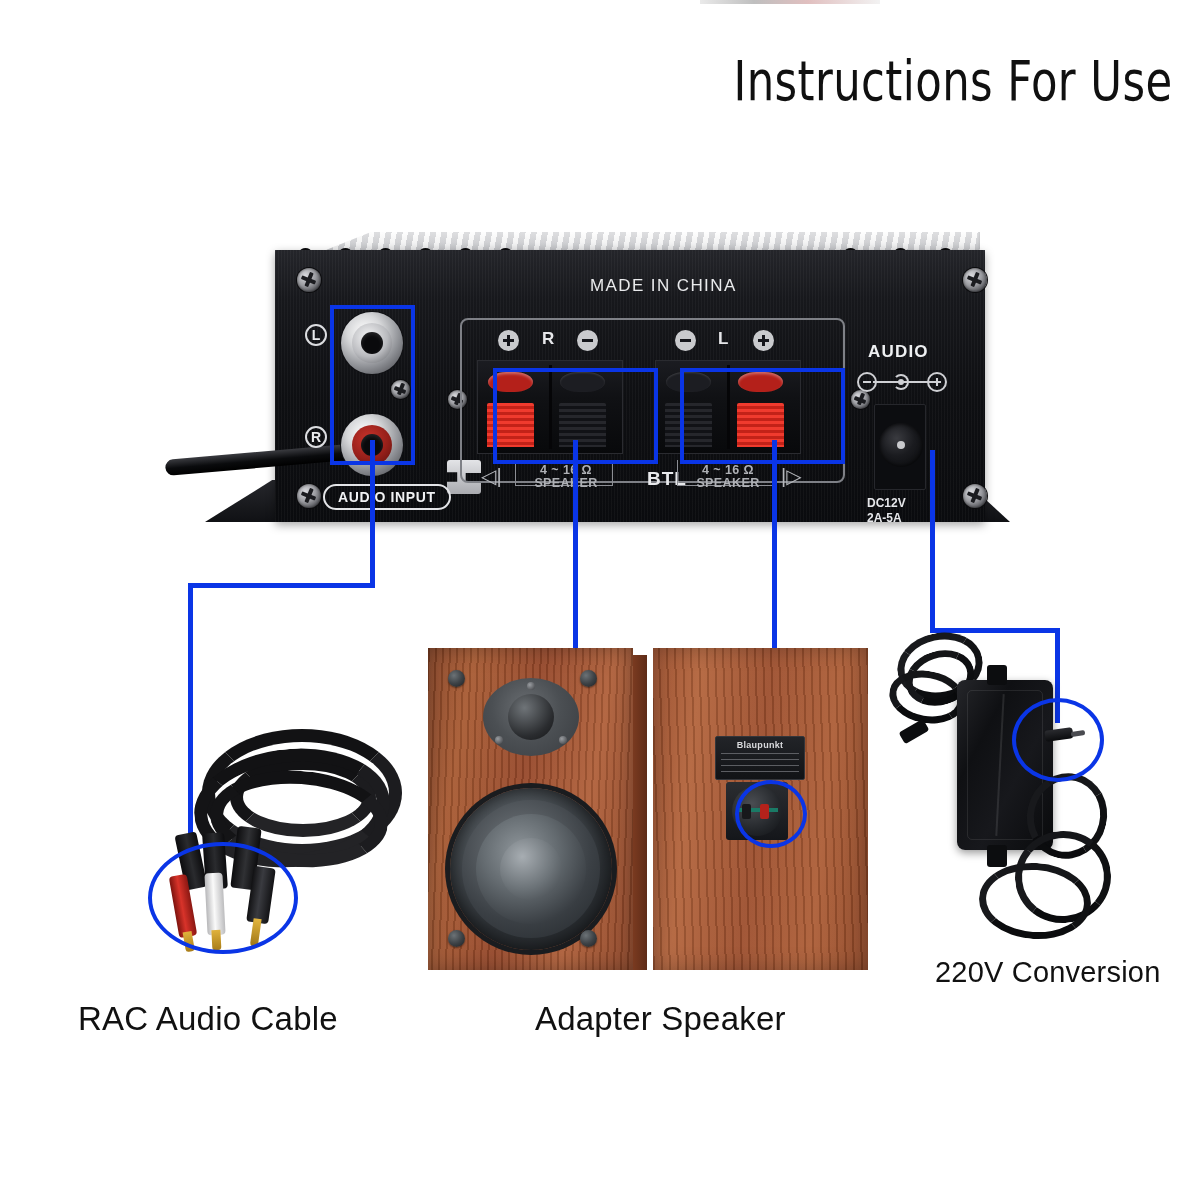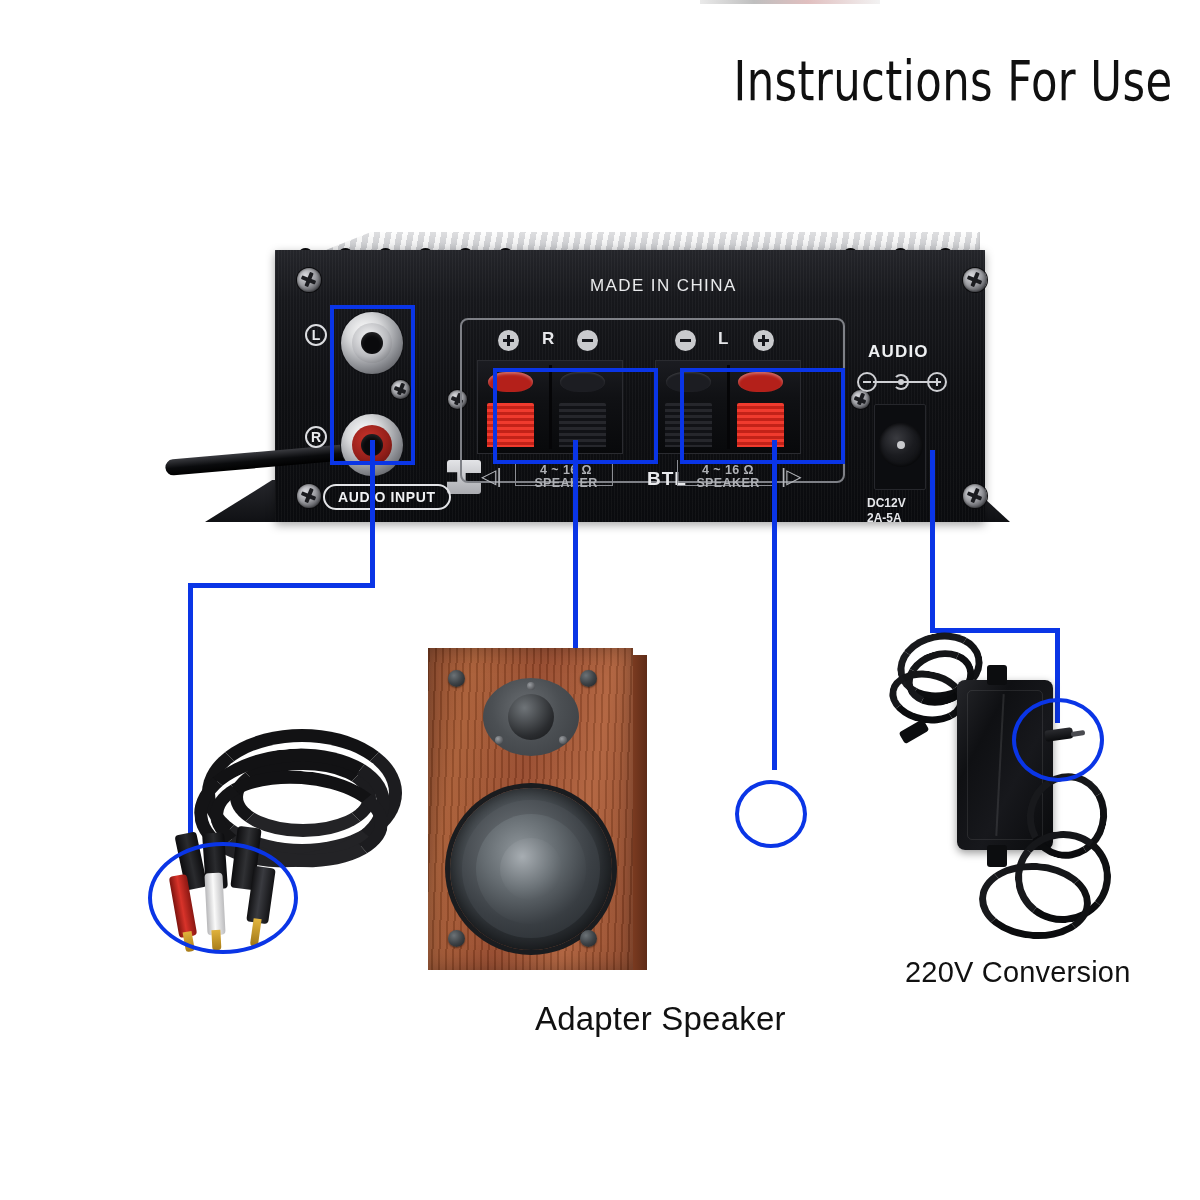--- a/index.html
+++ b/index.html
@@ -215,21 +215,21 @@
     border-radius:8px; box-shadow: 0 3px 8px rgba(0,0,0,.4); }
   .brick::after{ content:""; position:absolute; left:10px; top:10px; right:10px; bottom:10px;
     border:1px solid rgba(255,255,255,.09); border-radius:5px; }
   .brick .seam { position:absolute; left:42px; top:14px; width:2px; height:142px;
     background:rgba(255,255,255,.10); transform:rotate(3deg); }
   .ad-cord { position:absolute; border:7px solid transparent; border-radius:50%; }
   .nub { position:absolute; background:#0c0d0f; border-radius:3px; }
 
   
   .caption { position:absolute; color:#111; font-size:33px; letter-spacing:.2px; white-space:nowrap; }
-  .caption.two { font-size:29px; line-height:41px; }
+  .caption.two { font-size:29px; line-height:41px;margin-left:30px; }
 </style>
 </head>
 <body>
 
 <div class="stage">
 
   <div id="top-strip"></div>
 
   <div id="title">Instructions For Use</div>
 
@@ -398,20 +398,36 @@
       <div class="surround"></div>
       <div class="cone"></div>
       <div class="dust"></div>
     </div>
     <div class="cab-screw" style="left:20px;  top:22px"></div>
     <div class="cab-screw" style="left:152px; top:22px"></div>
     <div class="cab-screw" style="left:20px;  top:282px"></div>
     <div class="cab-screw" style="left:152px; top:282px"></div>
   </div>
 
+  <div class="spk-back">
+    <div class="grain"></div>
+    <div class="spk-plate">
+      <div class="brand">Blaupunkt</div>
+      <div class="l" style="top:16px; width:78px"></div>
+      <div class="l" style="top:22px; width:78px"></div>
+      <div class="l" style="top:28px; width:78px"></div>
+      <div class="l" style="top:34px; width:78px"></div>
+    </div>
+    <div class="spk-term">
+      <div class="ring"></div>
+      <div class="wire"></div>
+      <div class="post k"></div>
+      <div class="post r"></div>
+    </div>
+  </div>
 
   <div class="bcirc" style="left:735px; top:780px; width:72px; height:68px"></div>
 
   <div id="adapter">
     <div class="ad-cord" style="left:2px;  top:8px;  width:86px;  height:66px; border-color:#18191c #121315 #0c0d0f #1a1b1e; transform:rotate(-12deg)"></div>
     <div class="ad-cord" style="left:10px; top:26px; width:70px;  height:54px; border-color:#141517 #0e0f11 #0a0b0d #16171a; transform:rotate(-18deg)"></div>
     <div class="ad-cord" style="left:-6px; top:46px; width:76px;  height:52px; border-color:#141517 #0e0f11 #0a0b0d #16171a; transform:rotate(10deg)"></div>
     <div class="nub" style="left:5px; top:100px; width:28px; height:13px; transform:rotate(-30deg)"></div>
 
     <div class="brick">
@@ -423,18 +439,19 @@
     <div class="ad-cord" style="left:132px; top:148px; width:80px;  height:86px; border-color:#16171a #101113 #0b0c0e #18191c; transform:rotate(14deg)"></div>
     <div class="ad-cord" style="left:120px; top:206px; width:96px;  height:92px; border-color:#16171a #101113 #0b0c0e #18191c; transform:rotate(-6deg)"></div>
     <div class="ad-cord" style="left:84px;  top:238px; width:112px; height:76px; border-color:#16171a #101113 #0b0c0e #18191c; transform:rotate(4deg)"></div>
 
     <div style="position:absolute;left:150px;top:104px;width:28px;height:11px;background:linear-gradient(180deg,#2a2b2f,#0b0c0e);border-radius:3px;transform:rotate(-8deg)"></div>
     <div style="position:absolute;left:176px;top:106px;width:14px;height:5px;background:#4a4b50;border-radius:2px;transform:rotate(-8deg)"></div>
   </div>
 
   <div class="bcirc" style="left:1012px; top:698px; width:92px; height:84px"></div>
 
+  <div class="caption" style="left:78px;  top:1000px">RAC Audio Cable</div>
   <div class="caption" style="left:535px; top:1000px">Adapter Speaker</div>
   <div class="caption two" style="left:905px; top:952px">
     <span>220V Conversion</span><br>
   </div>
 
 </div>
 
 </body></html>

